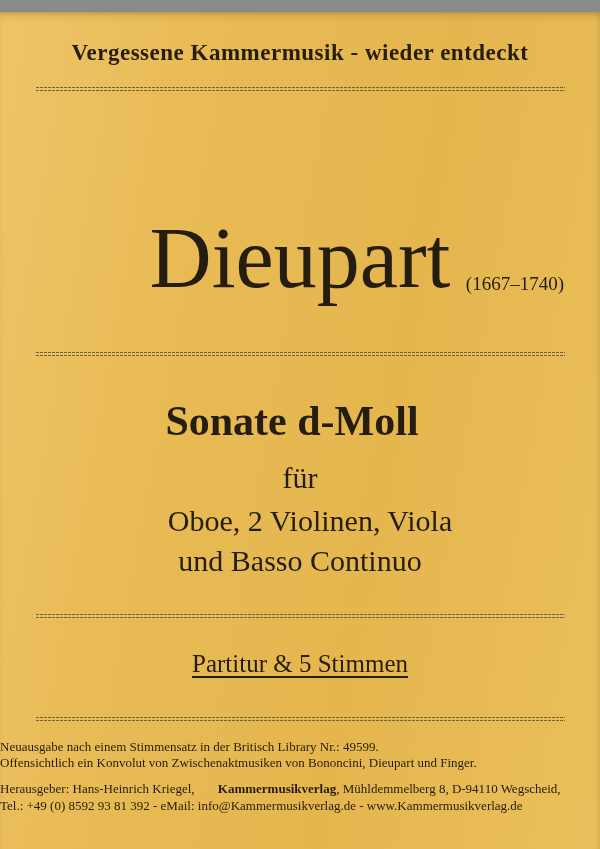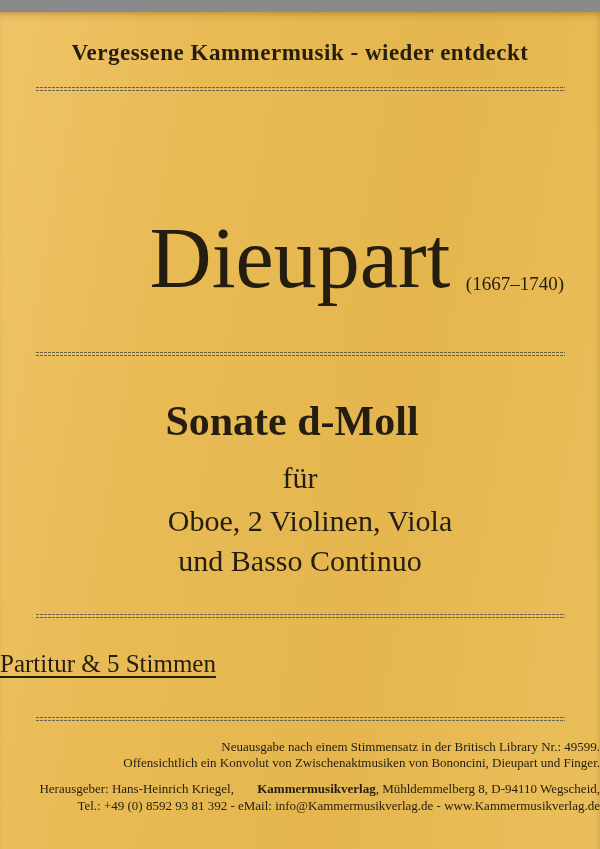--- a/index.html
+++ b/index.html
@@ -73,32 +73,33 @@
     font-size: 30px;
     line-height: 40px;
   }
   .for-line    { top: 446px; }
   .instr-line1 { top: 489px; padding-left: 20px; }
   .instr-line2 { top: 529px; }
   .edition-line {
     position: absolute;
     top: 636px;
     left: 0; right: 0;
+    text-align: center;
     font-size: 25px;
     line-height: 32px;
   }
   .edition-line span {
     text-decoration: underline;
     text-underline-offset: 4px;
     text-decoration-thickness: 1.5px;
   }
   .foot-line {
     position: absolute;
     left: 0; right: 0;
-    text-align: right;
+    text-align: left;
     font-size: 13px;
     line-height: 16px;
     white-space: nowrap;
   }
   .foot-1 { top: 727px; }
   .foot-2 { top: 743px; }
   .foot-3 { top: 769px; }
   .foot-4 { top: 786px; }
   .foot-5 { top: 802px; }
   .bold { font-weight: bold; padding-left: 20px; }

